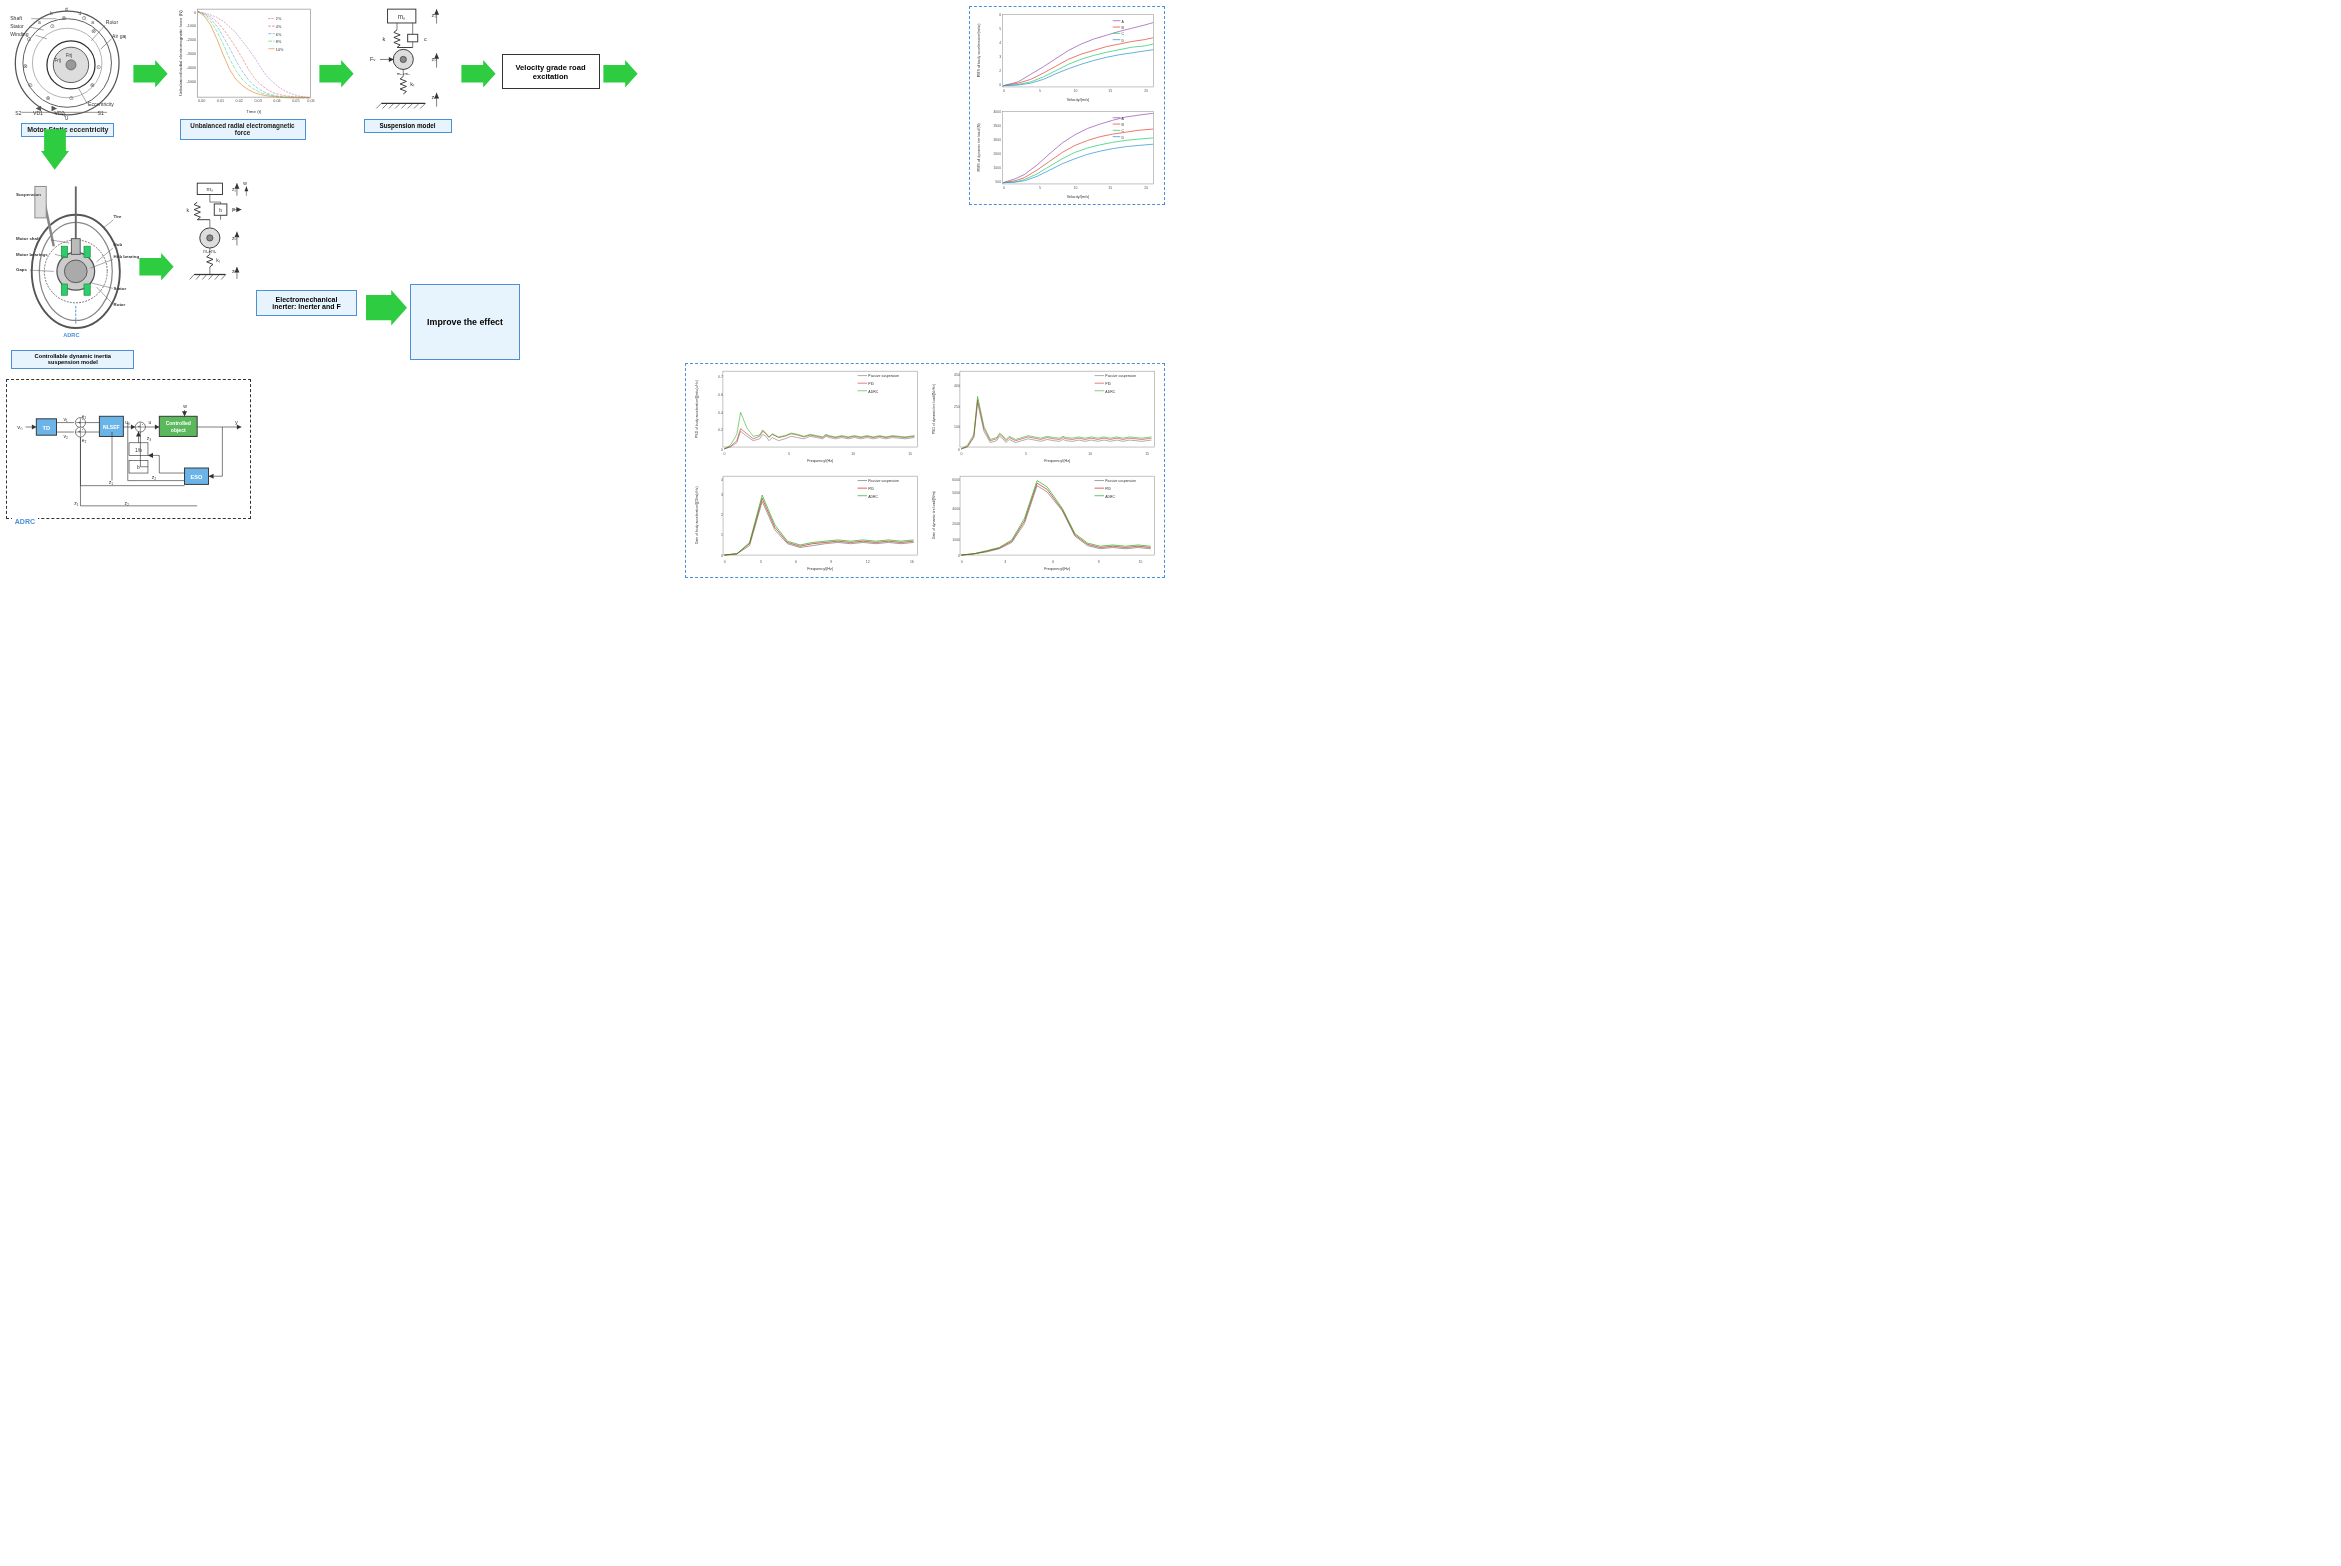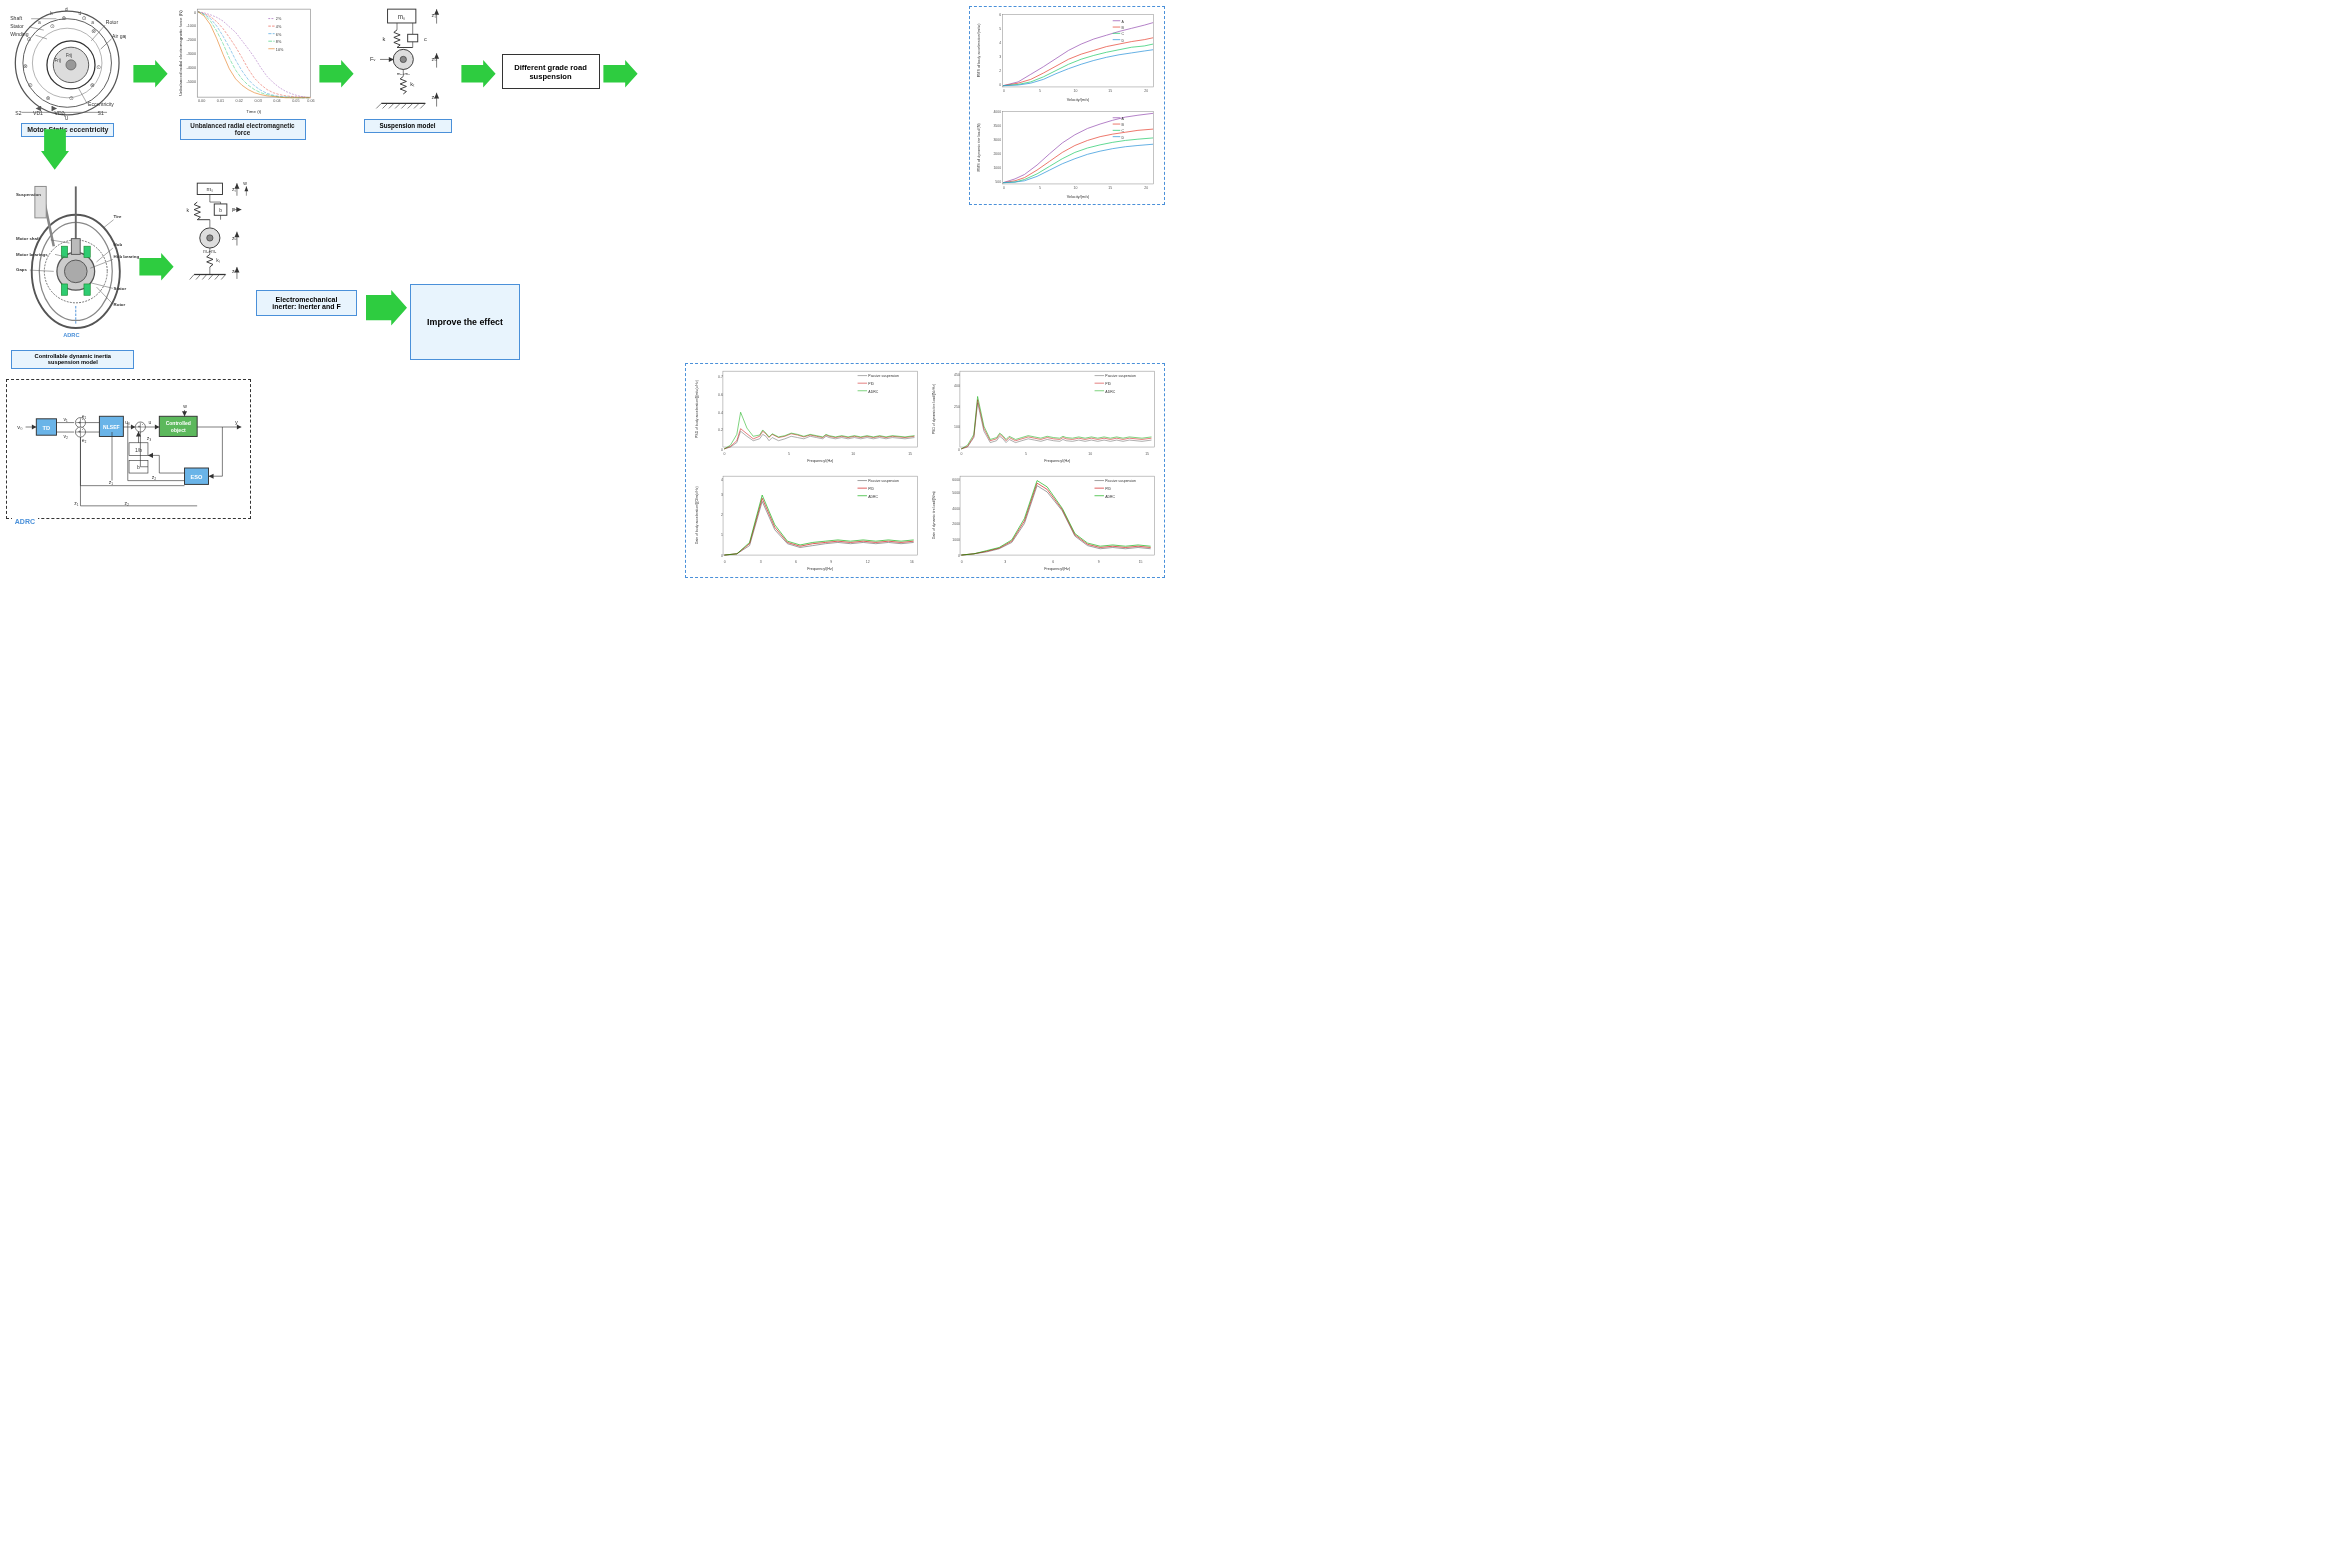--- a/index.html
+++ b/index.html
@@ -266,21 +266,21 @@
   </div>
 
   <div style="position:absolute; top:60px; left:461px;">
     <svg width="35" height="28" viewBox="0 0 55 45">
       <polygon points="0,8 35,8 35,0 55,22 35,44 35,36 0,36" fill="#2ecc40"></polygon>
     </svg>
   </div>
 
   <div style="position:absolute; top:54px; left:500px; width:101px; display:flex; flex-direction:column; align-items:center;">
     <div style="border:1.3px solid #333; padding:7.6px 6.3px; font-size:7.6px; font-weight:bold; text-align:center; background:white; width:98px;">
-      <span>Different grade road suspension</span>
+      <span>Velocity grade road excitation</span>
     </div>
   </div>
 
   <div style="position:absolute; top:60px; left:603px;">
     <svg width="35" height="28" viewBox="0 0 55 45">
       <polygon points="0,8 35,8 35,0 55,22 35,44 35,36 0,36" fill="#2ecc40"></polygon>
     </svg>
   </div>
 
   <div style="position:absolute; top:6.3px; right:6.3px; border:1.3px dashed #4a90d9; width:196px; padding:3.8px; display:flex; flex-direction:column; gap:5px;">

